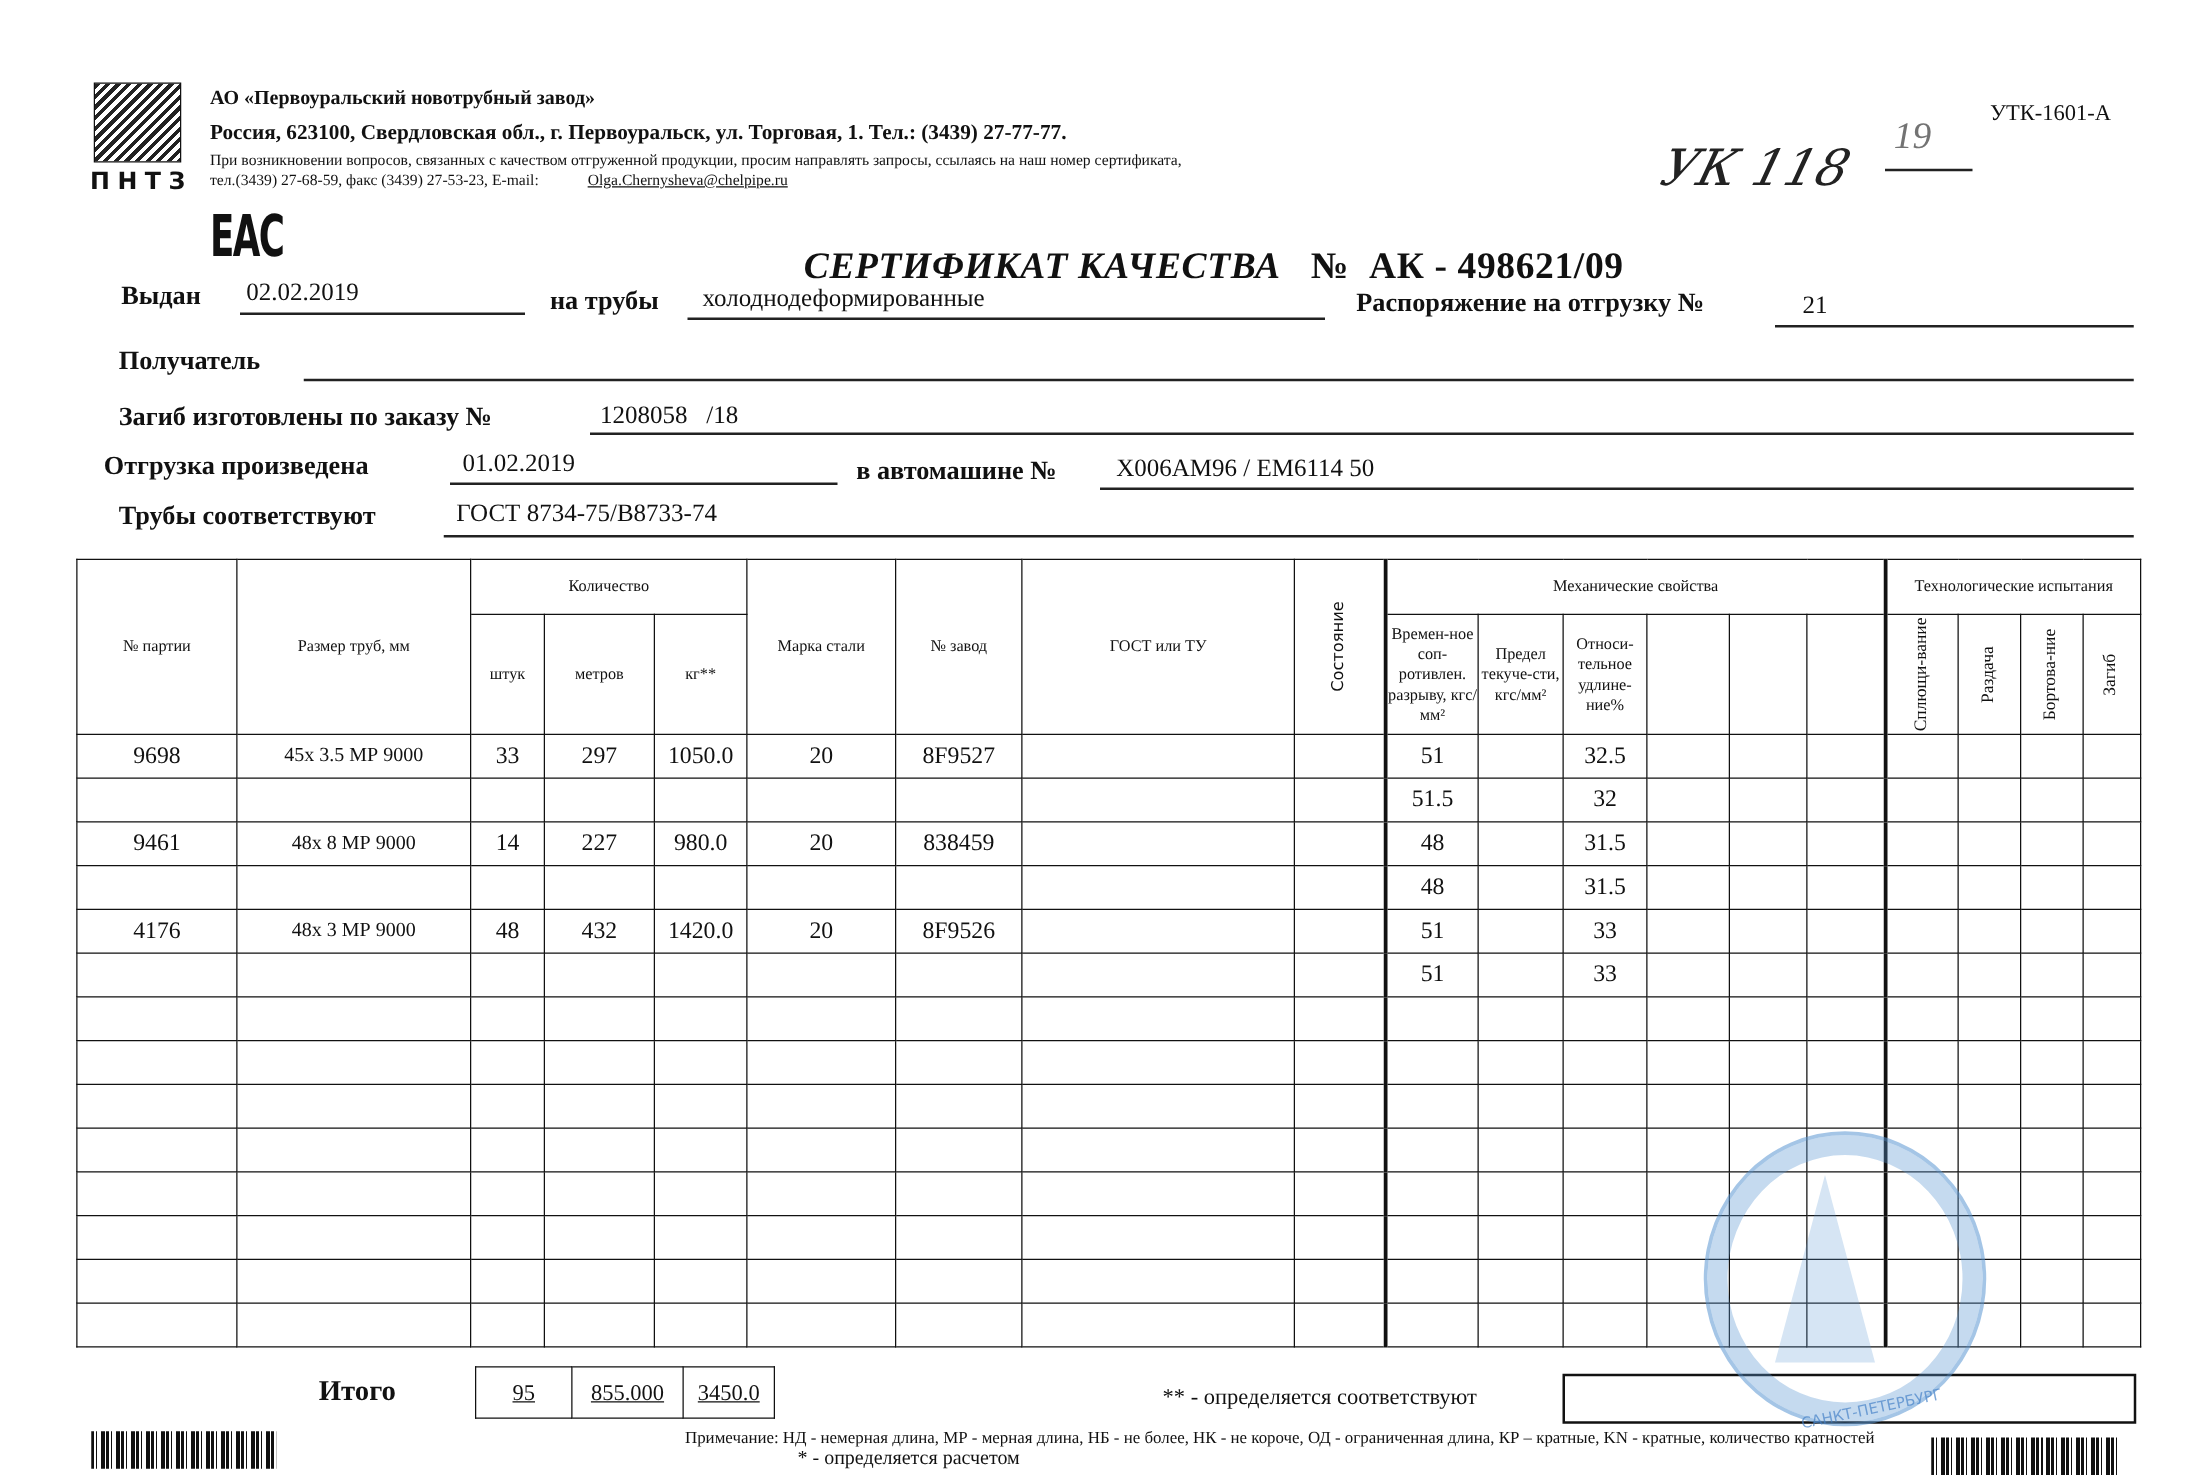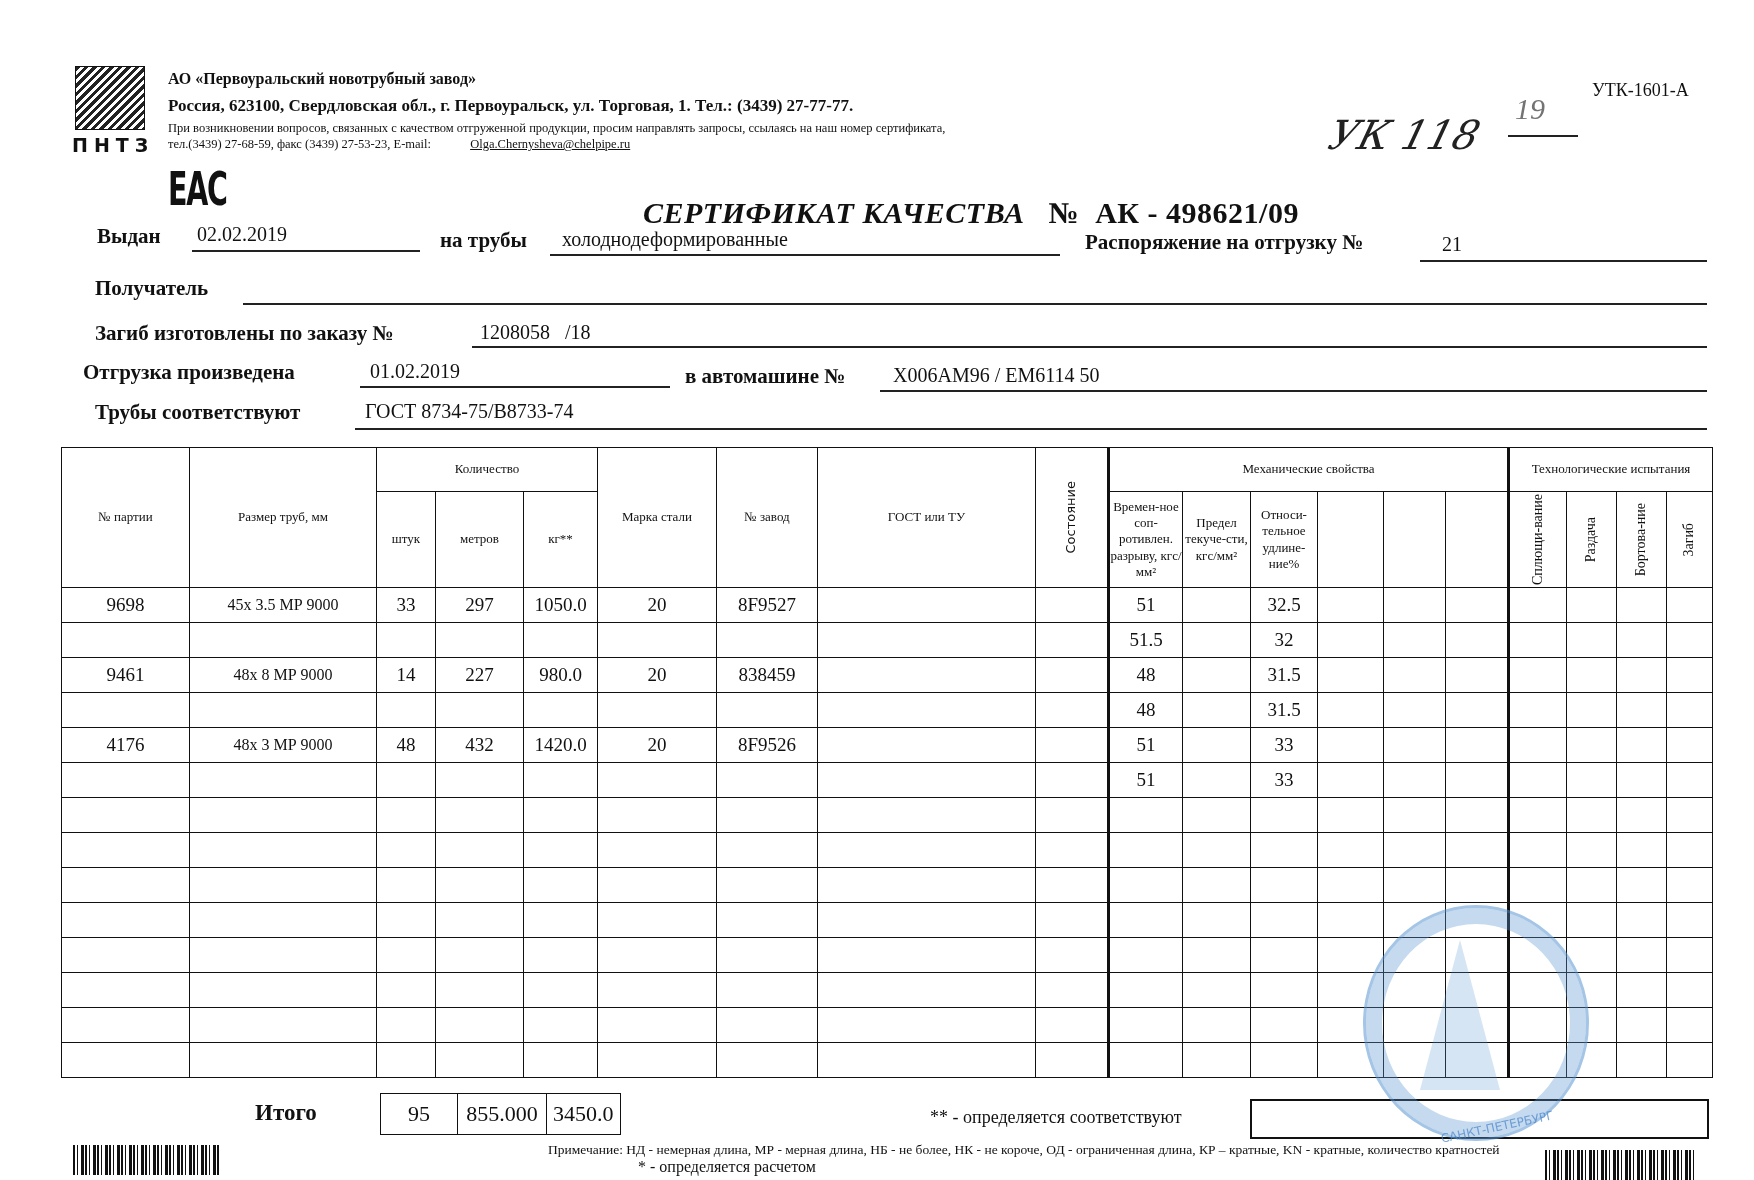--- a/index.html
+++ b/index.html
@@ -25,21 +25,21 @@
   .field-value { font-size:20px; }
   .uline { height:1.5px; background:#222; }
   table.grid { position:absolute; left:61px; top:447px; border-collapse:collapse; table-layout:fixed; }
   table.grid td, table.grid th { border:1.5px solid #111; padding:0; font-weight:normal; text-align:center; vertical-align:middle; overflow:hidden; }
   table.grid th { font-size:13px; line-height:1.25; }
   table.grid td { font-size:19px; height:34px; }
   .vert { writing-mode:vertical-rl; transform:rotate(180deg); font-family:"DejaVu Sans", sans-serif; font-size:13px; white-space:nowrap; margin:auto; }
   .vert-serif { writing-mode:vertical-rl; transform:rotate(180deg); font-size:14px; line-height:1.15; margin:auto; }
   .thick-l { border-left:3px solid #111 !important; }
   .totals { position:absolute; left:380px; top:1093px; border-collapse:collapse; }
-  .totals td { border:1.5px solid #111; font-size:22px; height:40px; text-align:center; padding:0 6px; }
+  .totals td { border:1.5px solid #111; font-size:18px; height:40px; text-align:center; padding:0 6px;text-decoration:underline; }
   .itogo { left:255px; top:1100px; font-size:23px; font-weight:bold; }
   .legend1 { left:638px; top:1158px; font-size:16px; }
   .legend2 { left:930px; top:1107px; font-size:18px; }
   .blank-box { left:1250px; top:1099px; width:455px; height:36px; border:2px solid #111; border-top-width:2px; }
   .footnote { left:548px; top:1142px; font-size:13.5px; }
   .barcode { height:30px; background:repeating-linear-gradient(90deg,#111 0 2px,#fff 2px 4px,#111 4px 5px,#fff 5px 8px,#111 8px 11px,#fff 11px 12px); }
   .stamp { left:1363px; top:905px; width:220px; height:230px; border-radius:50%; border:3px solid rgba(90,150,210,0.55);
            box-shadow: inset 0 0 0 14px rgba(255,255,255,0), inset 0 0 0 16px rgba(90,150,210,0.35); pointer-events:none; }
   .stamp-text { left:1440px; top:1120px; font-size:12px; color:rgba(70,130,200,0.7); font-family:"DejaVu Sans", sans-serif; transform:rotate(-12deg); }
   .stamp-tri { left:1420px; top:940px; width:0; height:0; border-left:40px solid transparent; border-right:40px solid transparent; border-bottom:150px solid rgba(90,150,210,0.25); }

